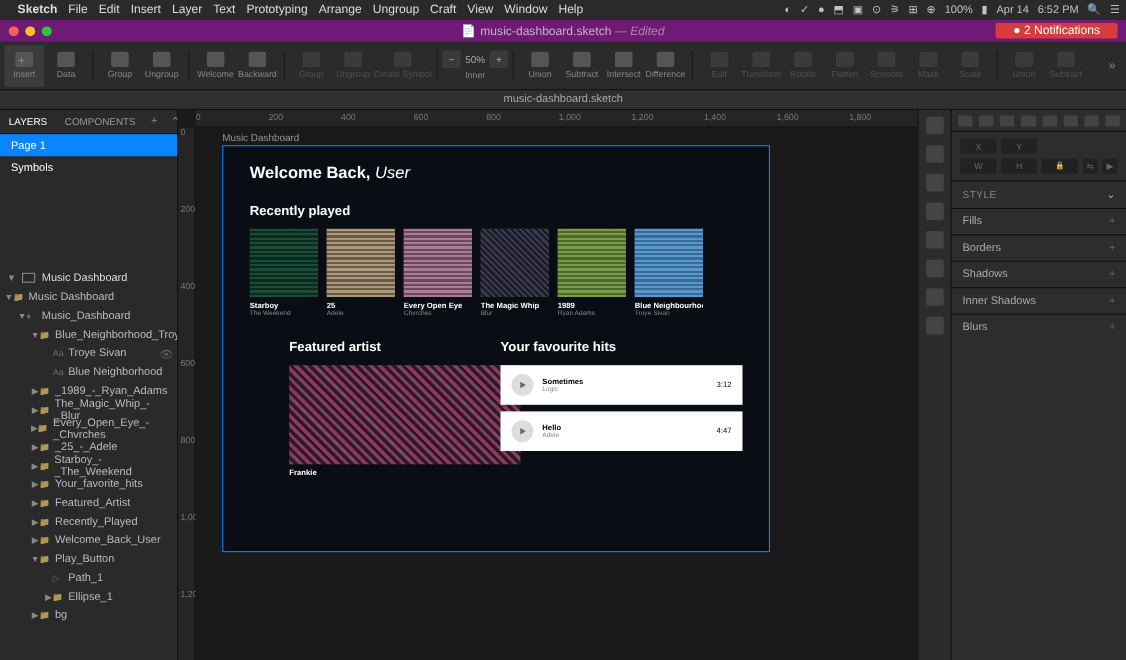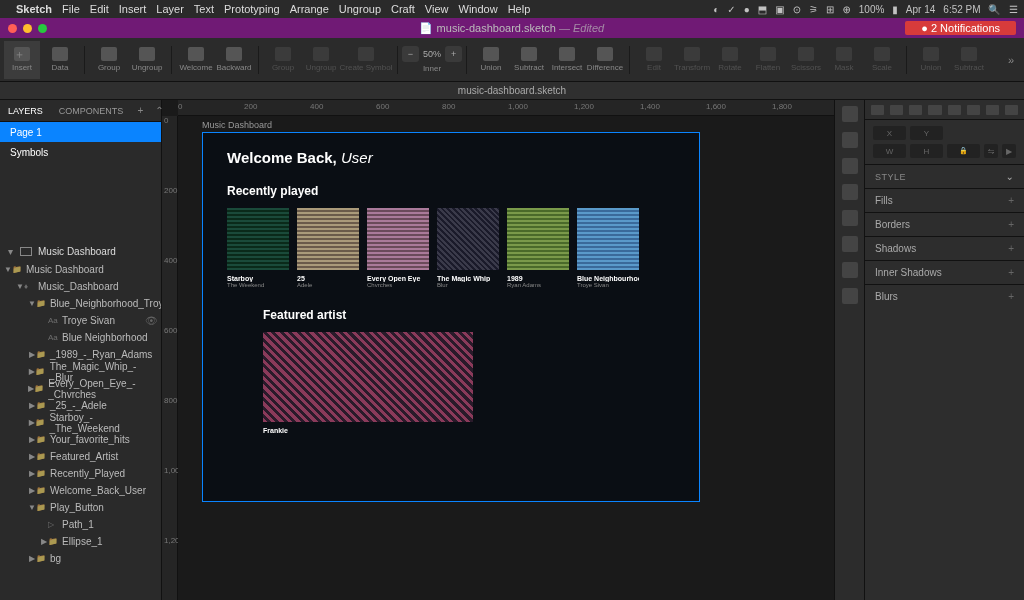--- a/index.html
+++ b/index.html
@@ -450,20 +450,41 @@
                   <div class="t">Blue Neighbourhood</div>
                   <div class="a">Troye Sivan</div>
                 </div>
               </div>
             <div class="lower">
               <div class="featured">
                 <h2>Featured artist</h2>
                 <div class="fimg"></div>
                 <div class="fn">Frankie</div>
               </div>
+              <div class="hits">
+                <h2>Your favourite hits</h2>
+                <div id="hits">
+                    <div class="hit">
+                      <div class="pb"></div>
+                      <div class="info">
+                        <div class="st">Sometimes</div>
+                        <div class="sa">Logic</div>
+                      </div>
+                      <div class="dur">3:12</div>
+                    </div>
+                    <div class="hit">
+                      <div class="pb"></div>
+                      <div class="info">
+                        <div class="st">Hello</div>
+                        <div class="sa">Adele</div>
+                      </div>
+                      <div class="dur">4:47</div>
+                    </div>
+                  </div>
+              </div>
             </div>
           </div>
         </div>
       </div>
     </div>
   </div>
 
   <div class="vtools">
     <div></div>
     <div></div>

